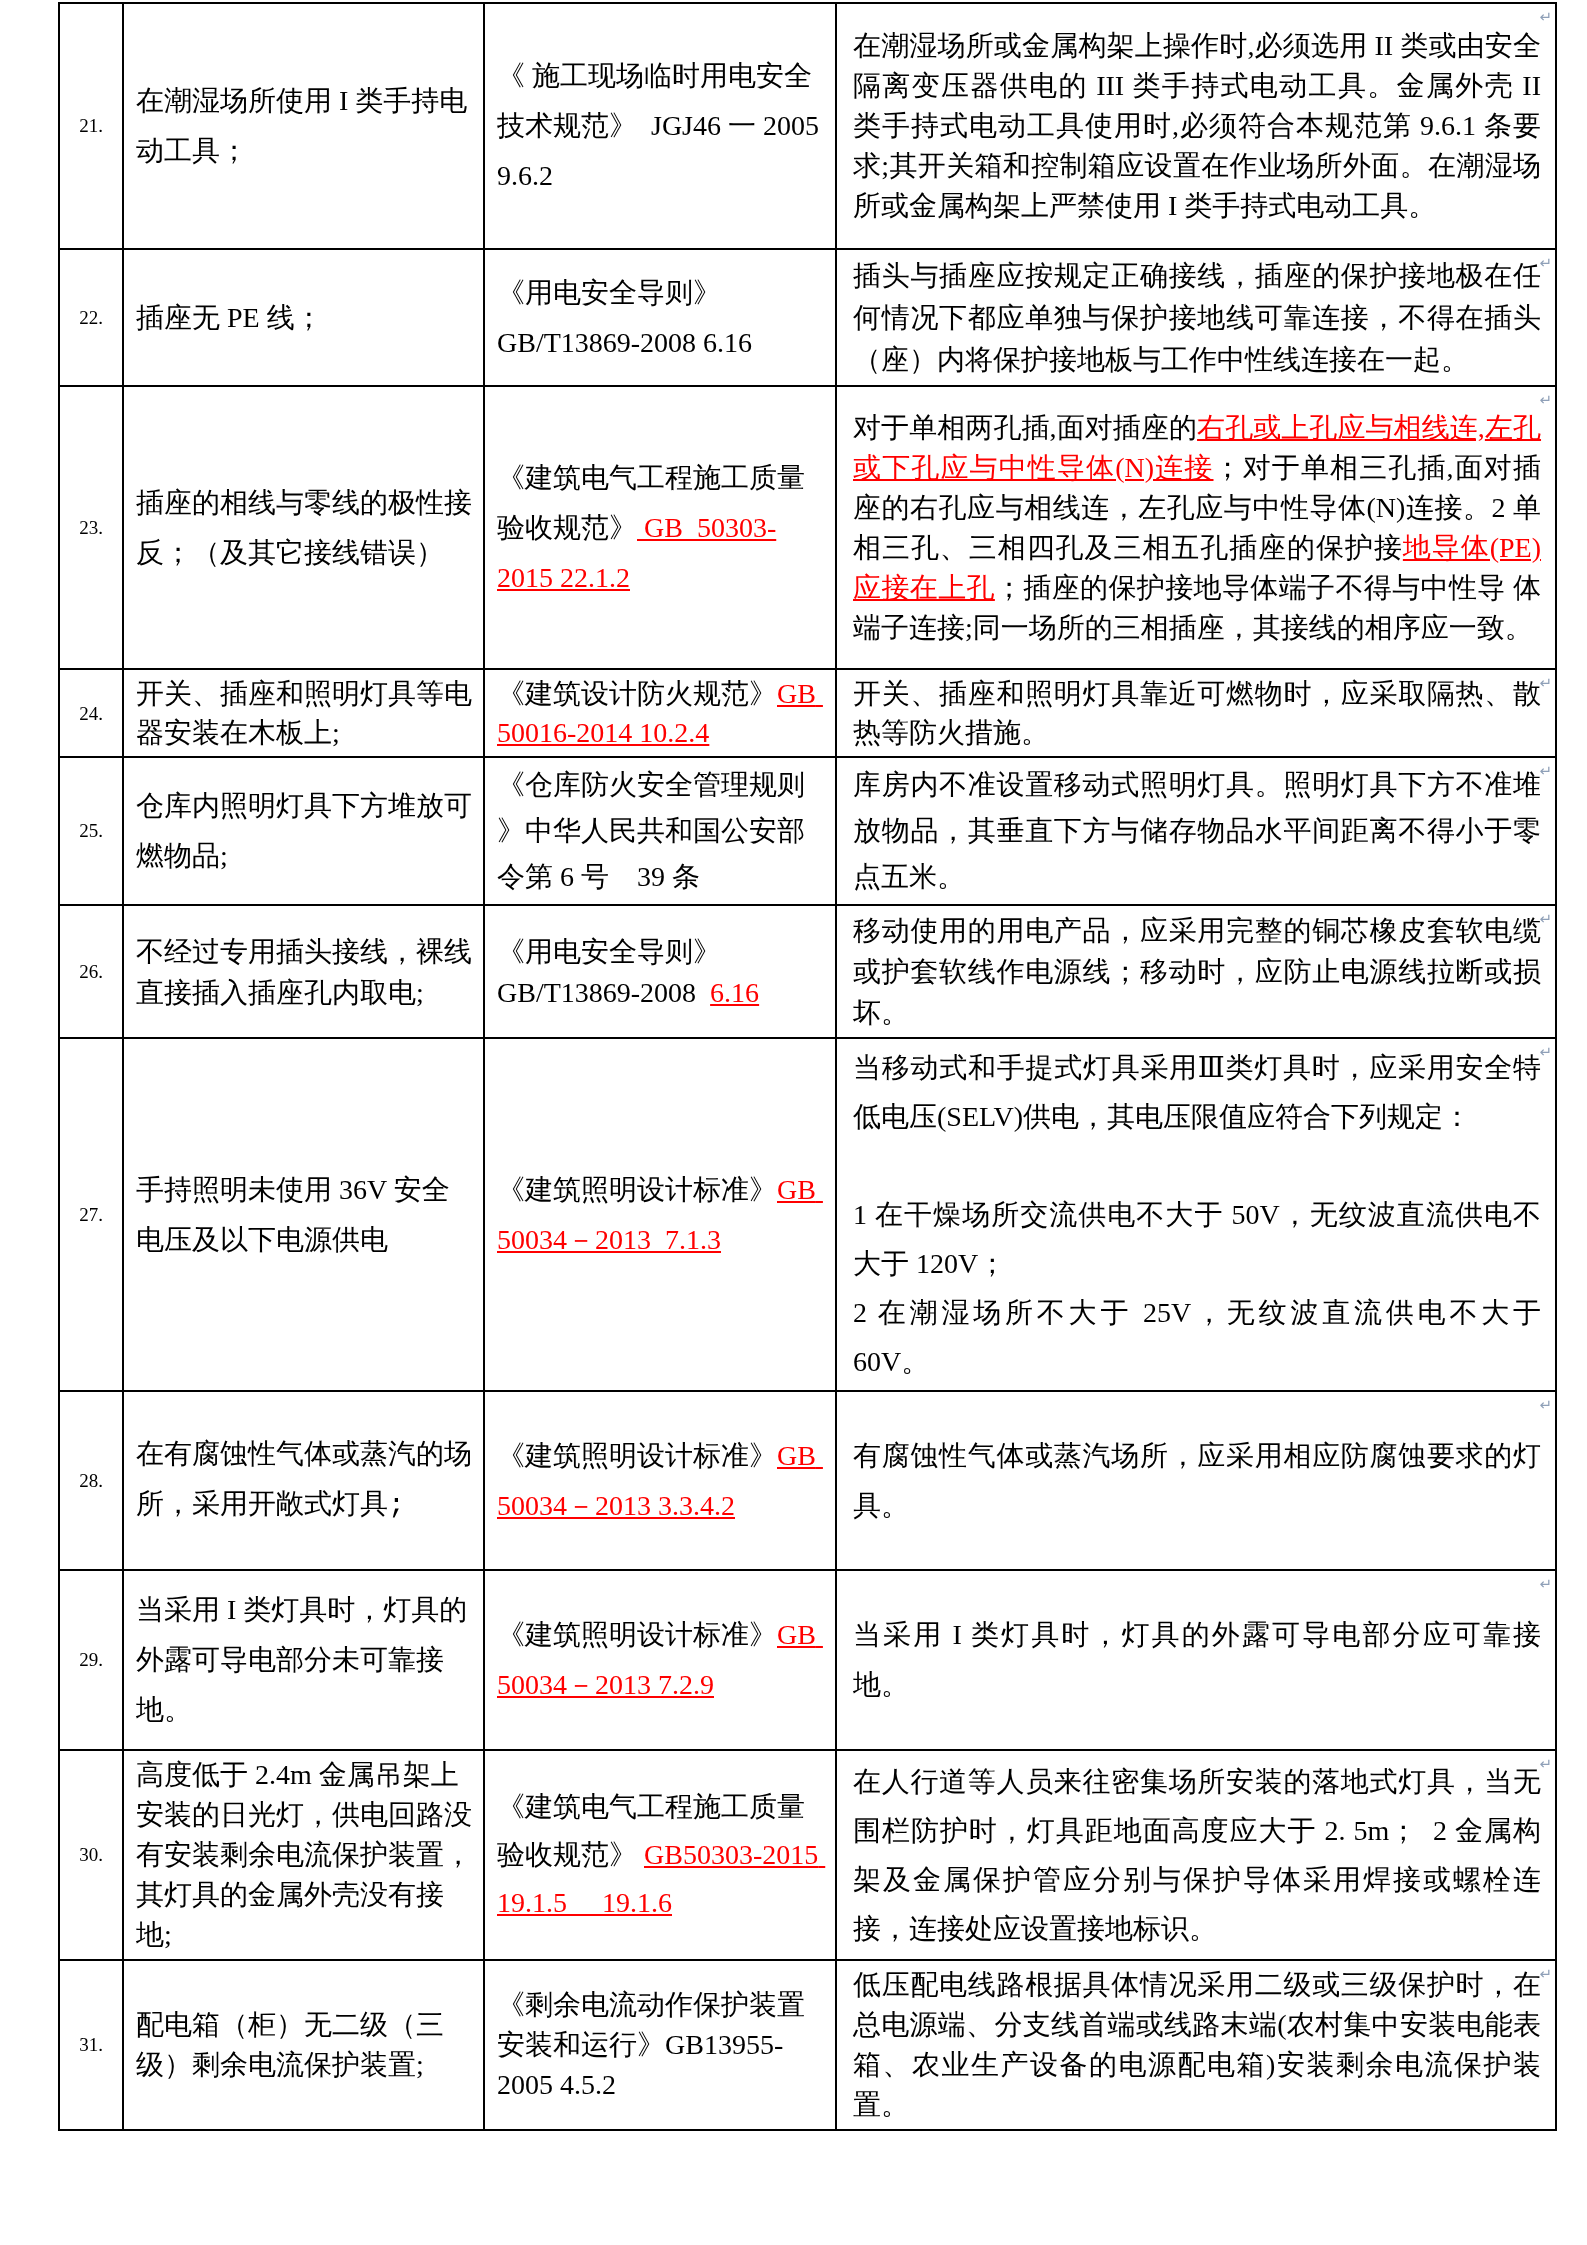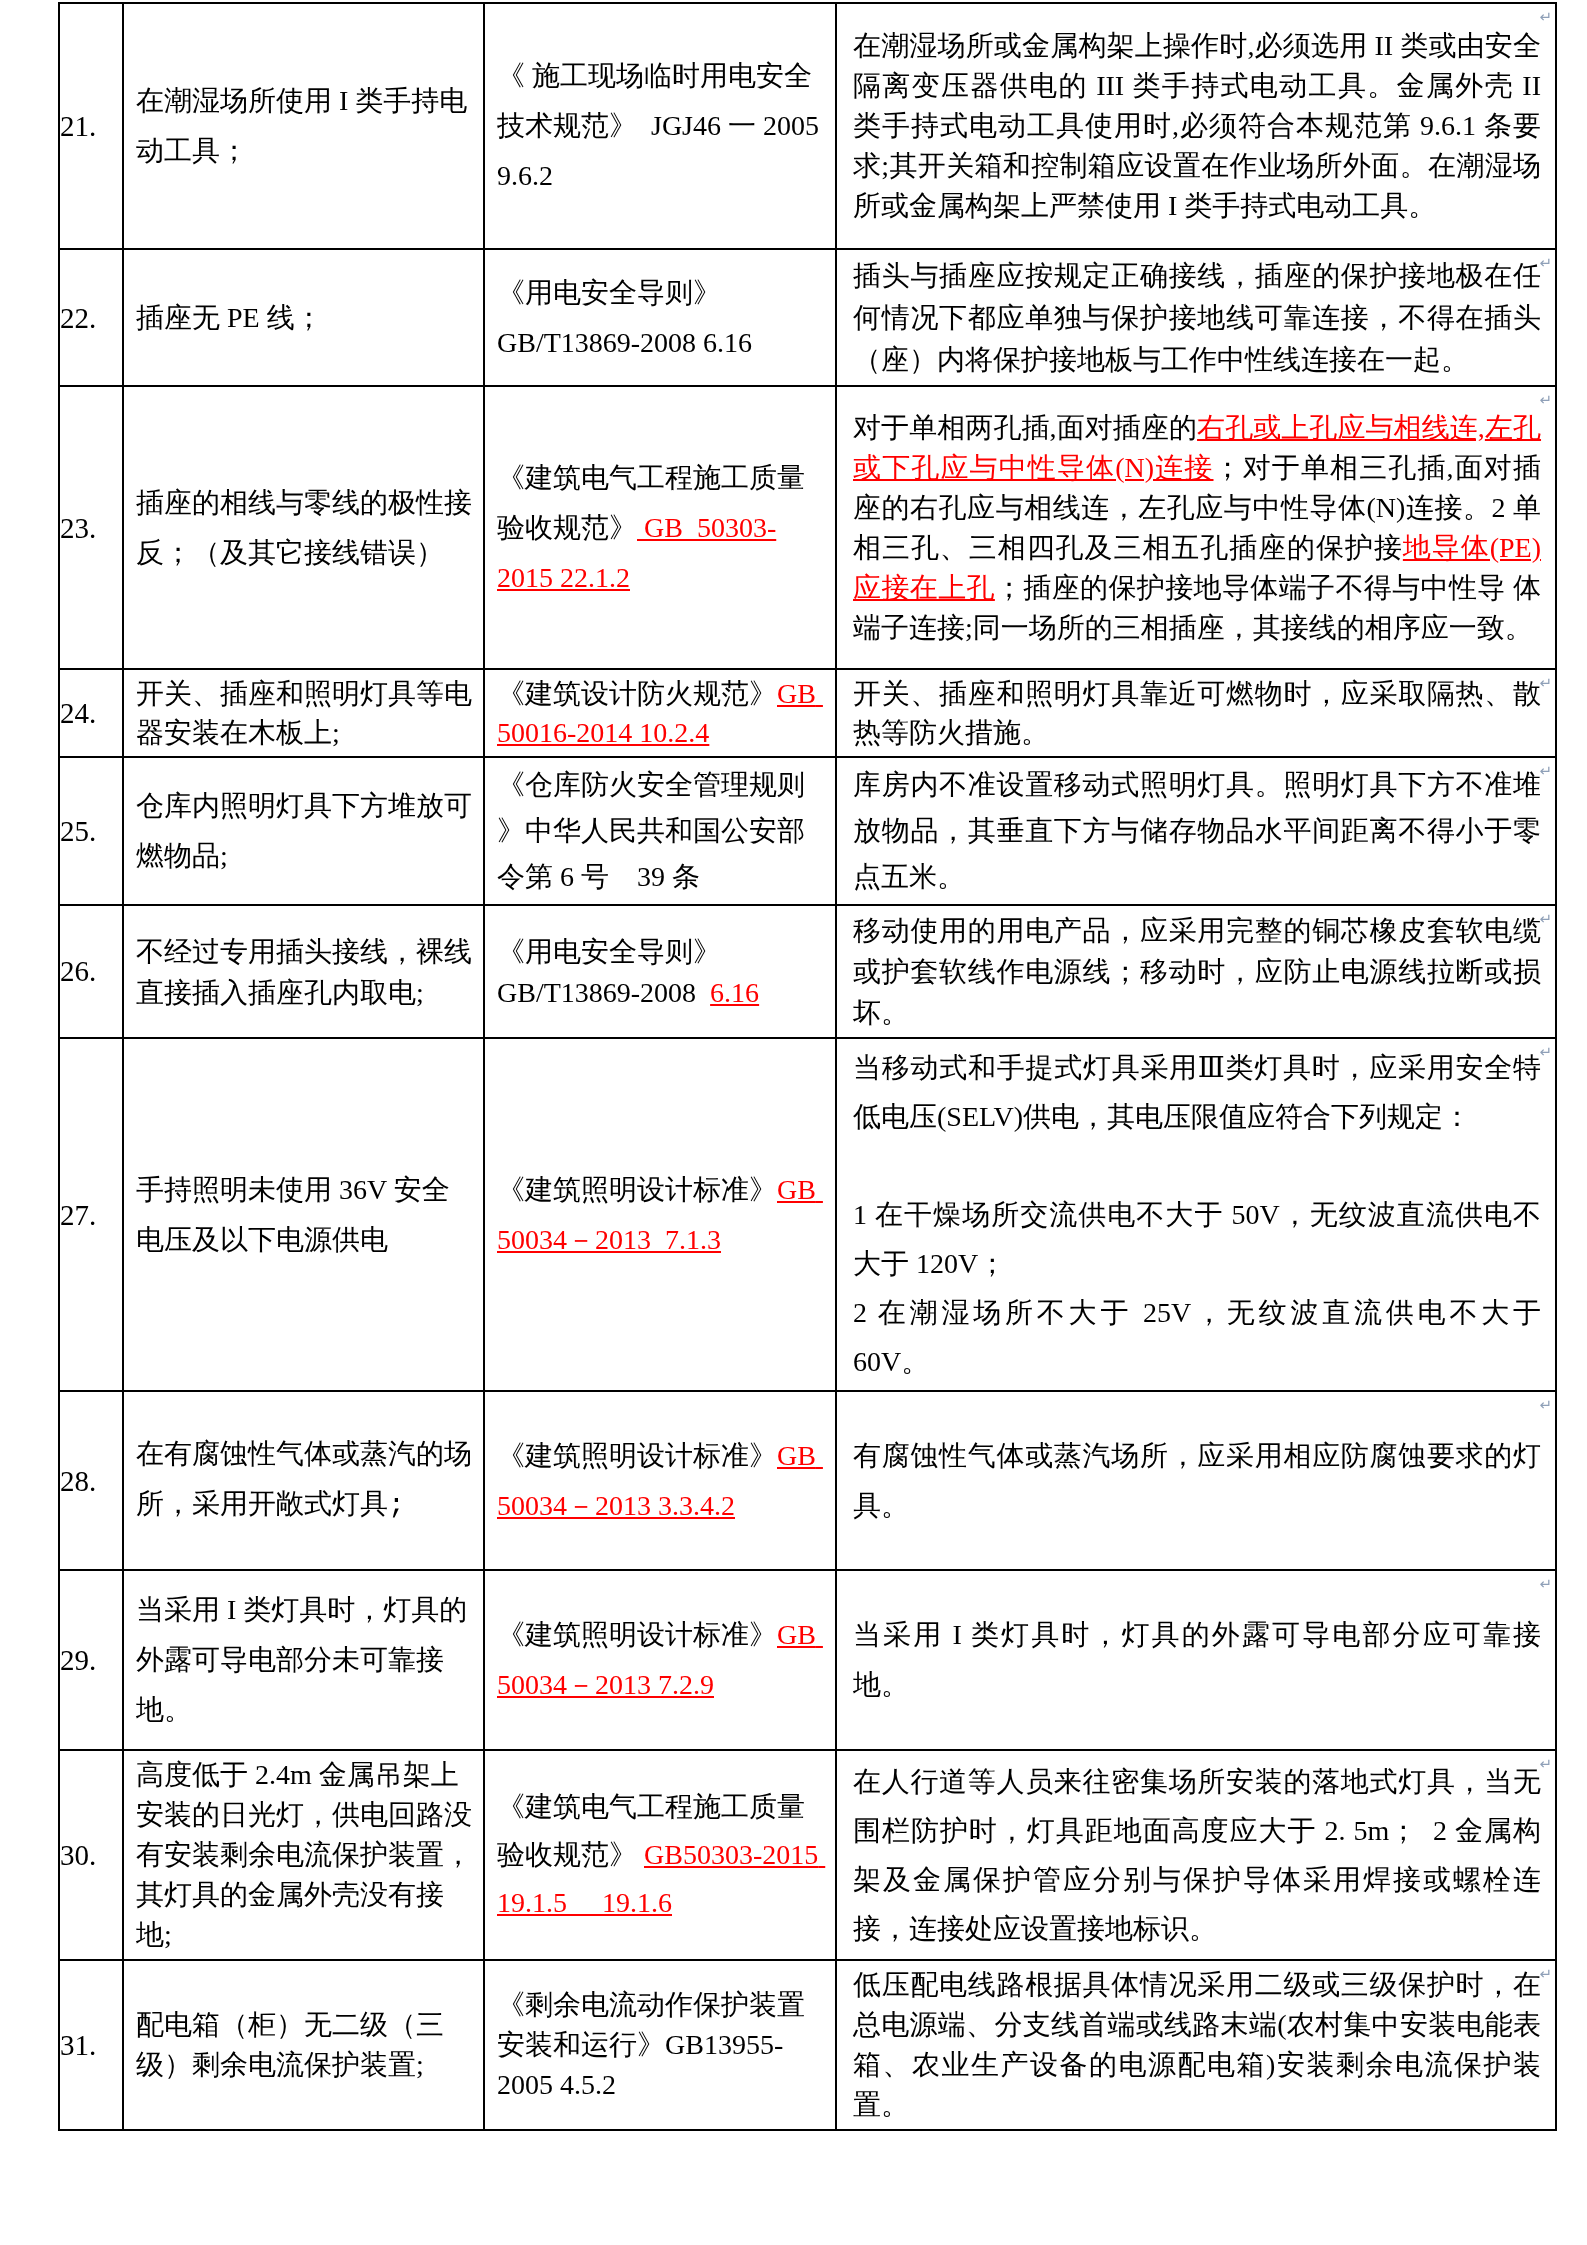--- a/index.html
+++ b/index.html
@@ -24,21 +24,21 @@
     table-layout:fixed;
   }
   col.w1{width:64px;} col.w2{width:361px;} col.w3{width:352px;} col.w4{width:720px;}
   td{
     border:2px solid var(--border);
     vertical-align:middle;
     font-size:28px;
     line-height:50px;
     overflow:hidden;
   }
-  td.c1{text-align:left;font-size:29px;}
+  td.c1{text-align:center;font-size:19px;}
   td.c2{padding:4px 10px 4px 12px;}
   td.c3{padding:4px 12px 4px 12px;white-space:pre-wrap;}
   td.c4{padding:4px 14px 4px 16px;white-space:pre-wrap;position:relative;text-align:justify;}
   .red{color:var(--red);text-decoration:underline;}
   .pmark{
     position:absolute;top:6px;right:3px;
     font-size:15px;line-height:15px;
     color:var(--pmark);
     font-family:"DejaVu Sans",sans-serif;
   }

